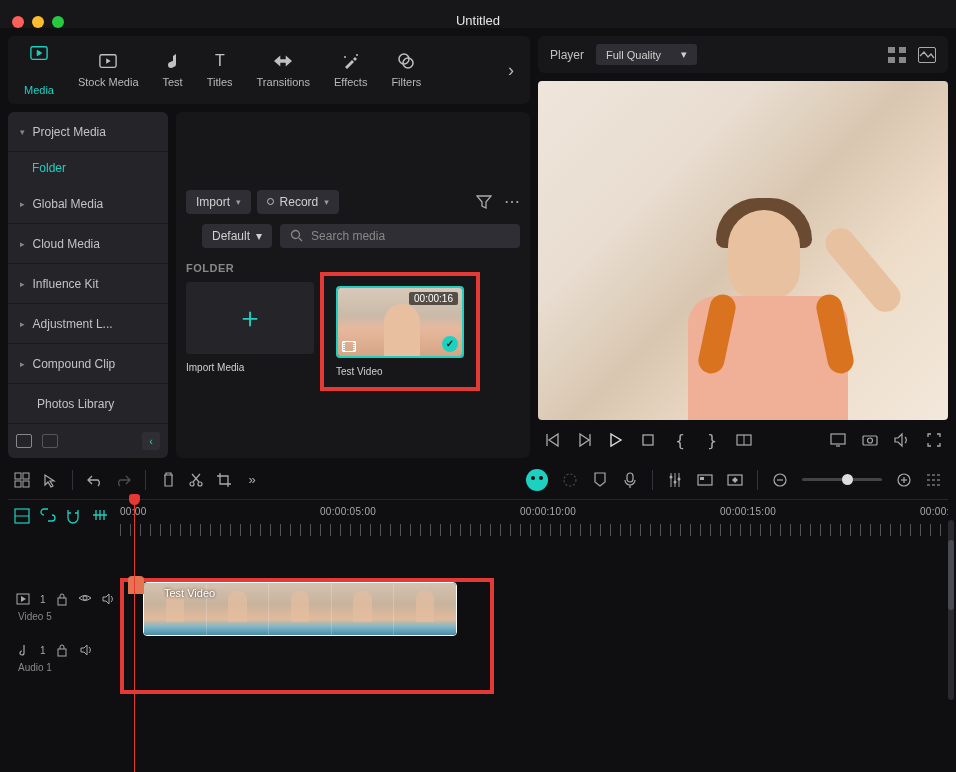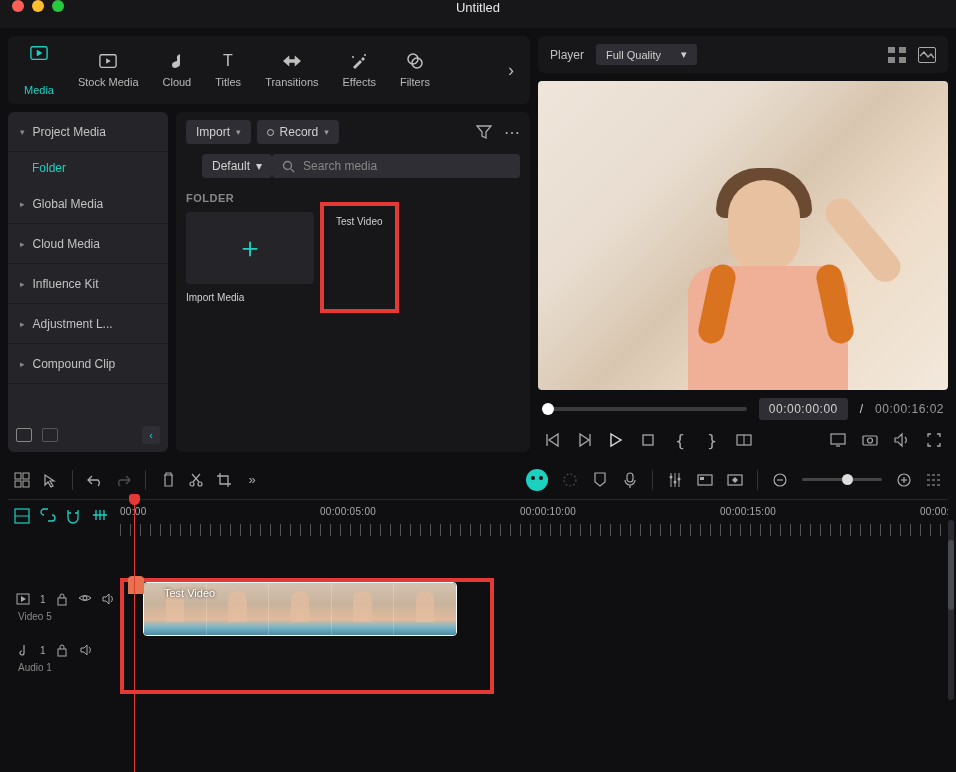--- a/index.html
+++ b/index.html
@@ -1,19 +1,19 @@
 <!DOCTYPE html>
 <html><head>
 <meta charset="utf-8">
 <style>
 * { margin: 0; padding: 0; box-sizing: border-box; font-family: -apple-system, BlinkMacSystemFont, "Segoe UI", sans-serif; }
 body { background: #0f0f11; color: #d0d0d0; width: 956px; height: 772px; overflow: hidden; font-size: 12px; }
 
 
-.titlebar { height: 28px; display: flex; align-items: flex-start; padding: 0 12px; background: #17171a; position: relative; }
+.titlebar { height: 28px; display: flex; align-items: flex-end; padding: 0 12px; background: #17171a; position: relative; }
 .traffic-lights { display: flex; gap: 8px; }
 .traffic-light { width: 12px; height: 12px; border-radius: 50%; }
 .tl-red { background: #ff5f56; }
 .tl-yellow { background: #ffbd2e; }
 .tl-green { background: #27c93f; }
 .title { position: absolute; left: 50%; transform: translateX(-50%); color: #e6e6e6; font-size: 13px; }
 
 
 .main-area { display: flex; height: 432px; padding: 8px; gap: 8px; }
 .left-col { width: 522px; display: flex; flex-direction: column; }
@@ -33,29 +33,29 @@
 .sidebar { width: 160px; background: #242429; border-radius: 6px; display: flex; flex-direction: column; }
 .side-item { display: flex; align-items: center; padding: 0 12px; height: 40px; font-size: 12px; color: #c3c3c3; cursor: pointer; gap: 8px; border-bottom: 1px solid #1a1a1d; }
 .side-item.active-parent { }
 .side-item.sub { padding-left: 24px; background: #242429; border: none; height: 32px; }
 .side-item.sub span { color: #1dd1c1; font-weight: 500; }
 .side-item .caret { font-size: 9px; color: #888; }
 .side-bottom { margin-top: auto; display: flex; align-items: center; padding: 8px; gap: 10px; }
 .side-bottom .sq { width: 16px; height: 14px; border: 1px solid #888; border-radius: 2px; cursor: pointer; }
 .side-bottom .collapse { margin-left: auto; width: 18px; height: 18px; background: #2e2e34; border-radius: 3px; display: flex; align-items: center; justify-content: center; color: #1dd1c1; font-size: 11px; cursor: pointer; }
 
-.content-panel { flex: 1; background: #17171a; border-radius: 6px; display: flex; flex-direction: column; padding: 8px 10px; }
+.content-panel { flex: 1; background: #17171a; border-radius: 6px; display: flex; flex-direction: column; padding: 8px 10px; justify-content: center; }
 .content-top { display: flex; align-items: center; gap: 6px; }
 .pill-btn { display: flex; align-items: center; gap: 6px; background: #2e2e34; padding: 5px 10px; border-radius: 4px; cursor: pointer; font-size: 12px; color: #d0d0d0; }
 .pill-btn .dd { font-size: 9px; color: #999; }
 .rec-dot { width: 7px; height: 7px; border: 1.5px solid #c0c0c0; border-radius: 50%; }
 .top-icons { margin-left: auto; display: flex; gap: 12px; align-items: center; color: #aaa; }
 .top-icons svg { cursor: pointer; }
 
-.content-second { display: flex; margin-top: 10px; padding-left: 16px; }
+.content-second { display: flex; gap: 8px; margin-top: 10px; padding-left: 16px; }
 .sort-pill { background: #2e2e34; padding: 5px 10px; border-radius: 4px; display: flex; align-items: center; gap: 6px; font-size: 12px; cursor: pointer; }
 .search-box { flex: 1; background: #2e2e34; border-radius: 4px; display: flex; align-items: center; padding: 5px 10px; gap: 8px; }
 .search-box input { background: none; border: none; outline: none; color: #c0c0c0; font-size: 12px; flex: 1; }
 .search-box input::placeholder { color: #888; }
 
 .folder-label { font-size: 11px; color: #888; margin: 14px 0 8px 0; font-weight: 600; letter-spacing: 0.5px; }
 .media-grid { display: flex; gap: 18px; }
 .media-item { display: flex; flex-direction: column; gap: 8px; }
 .thumb { width: 128px; height: 72px; background: #242429; border-radius: 4px; position: relative; display: flex; align-items: center; justify-content: center; overflow: hidden; }
 .thumb.import { }
@@ -183,21 +183,21 @@
           </div>
         <span>Stock Media</span>
       </div>
       <div class="tab">
         <div class="icn">
             <svg width="14" height="18" viewBox="0 0 14 18">
               <path d="M10 2 L10 12 A3 3 0 1 1 7 9 L7 4 Z" fill="#c0c0c0"></path>
               <circle cx="5" cy="13" r="3" fill="#c0c0c0"></circle>
             </svg>
           </div>
-        <span>Cloud</span>
+        <span>Test</span>
       </div>
       <div class="tab">
         <div class="icn">
             <svg width="16" height="16" viewBox="0 0 16 16">
               <text x="8" y="13" text-anchor="middle" font-size="16" fill="#c0c0c0" font-family="serif">T</text>
             </svg>
           </div>
         <span>Titles</span>
       </div>
       <div class="tab">
@@ -251,20 +251,24 @@
             <span class="caret">▸</span>
             <span>Influence Kit</span>
           </div>
         <div class="side-item">
             <span class="caret">▸</span>
             <span>Adjustment L...</span>
           </div>
         <div class="side-item">
             <span class="caret">▸</span>
             <span>Compound Clip</span>
+          </div>
+        <div class="side-item">
+            <span style="width:9px"></span>
+            <span>Photos Library</span>
           </div>
         <div class="side-bottom">
           <div class="sq"></div>
           <div class="sq" style="opacity:.5"></div>
           <div class="collapse">‹</div>
         </div>
       </div>
 
       <div class="content-panel">
         <div class="content-top">
@@ -299,20 +303,28 @@
         </div>
         <div class="folder-label">FOLDER</div>
         <div class="media-grid">
           <div class="media-item">
             <div class="thumb import">
                 <div class="plus">＋</div>
               </div>
             <div class="media-label">Import Media</div>
           </div>
           <div class="media-item highlight-box-media">
+            <div class="thumb video">
+              <div class="video-bg">
+                  <div class="vb-figure"></div>
+                </div>
+              <div class="duration-badge">00:00:16</div>
+              <div class="film-icon"></div>
+              <div class="check-badge">✓</div>
+            </div>
             <div class="media-label">Test Video</div>
           </div>
         </div>
       </div>
     </div>
   </div>
 
   <div class="right-col">
     <div class="player-bar">
       <div class="player-label">Player</div>
@@ -334,28 +346,20 @@
         <div class="preview-figure">
           <div class="pf-arm"></div>
           <div class="pf-hair"></div>
           <div class="pf-head"></div>
           <div class="pf-body"></div>
           <div class="pf-strap-l"></div>
           <div class="pf-strap-r"></div>
         </div>
       </div>
     </div>
-    <div class="scrub-row">
-      <div class="scrub">
-          <div class="scrub-knob"></div>
-        </div>
-      <div class="time-box">00:00:00:00</div>
-      <div>/</div>
-      <div class="time-total">00:00:16:02</div>
-    </div>
     <div class="controls-row">
       <div class="ctrl">
           <svg width="12" height="12">
             <polygon points="12,0 12,12 3,6" fill="none" stroke="#aaa" stroke-width="1.3"></polygon>
             <line x1="1" y1="0" x2="1" y2="12" stroke="#aaa" stroke-width="1.3"></line>
           </svg>
         </div>
       <div class="ctrl">
           <svg width="12" height="12">
             <polygon points="2,0 11,6 2,12" fill="none" stroke="#aaa" stroke-width="1.3"></polygon>

